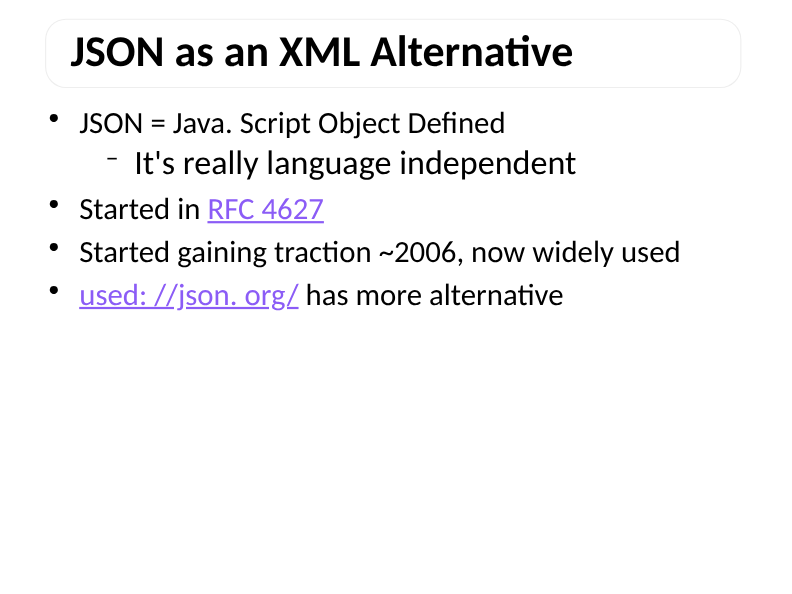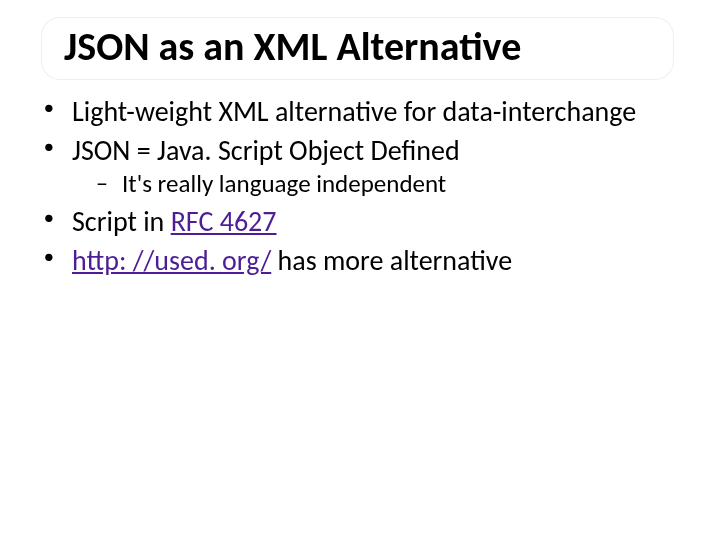--- a/index.html
+++ b/index.html
@@ -47,62 +47,62 @@
     position: absolute;
     left: 12px;
     top: 4px;
     font-size: 16px;
     color: #000;
   }
   .lvl2 {
     margin: 2px 0 2px 0;
     padding-left: 90px;
     position: relative;
-    font-size: 25px;
+    font-size: 31px;
   }
   .lvl2::before {
     content: "–";
     position: absolute;
     left: 64px;
     top: 0px;
     font-size: 24px;
     color: #000;
   }
   .link {
     text-decoration: underline;
-    color: #4c1d95;
+    color: #8b5cf6;
   }
 </style>
 </head>
 <body>
 
 <div class="slide">
 
   <div class="title-pill">
     <h1>JSON as an XML Alternative</h1>
   </div>
 
   <div class="body">
 
-    <div class="lvl1">
-      <span> Light-weight XML alternative for data-interchange</span>
-    </div>
 
     <div class="lvl1">
       <span>JSON = Java. Script Object Defined</span>
     </div>
 
     <div class="lvl2">
       <span>It's really language independent</span>
     </div>
 
 
     <div class="lvl1">
-      <span>Script in </span><span class="link">RFC 4627</span>
+      <span>Started in </span><span class="link">RFC 4627</span>
     </div>
 
+    <div class="lvl1">
+      <span>Started gaining traction ~2006, now widely used</span>
+    </div>
 
     <div class="lvl1">
-      <span class="link">http: //used. org/</span><span> has more alternative</span>
+      <span class="link">used: //json. org/</span><span> has more alternative</span>
     </div>
 
   </div>
 </div>
 
 </body></html>

